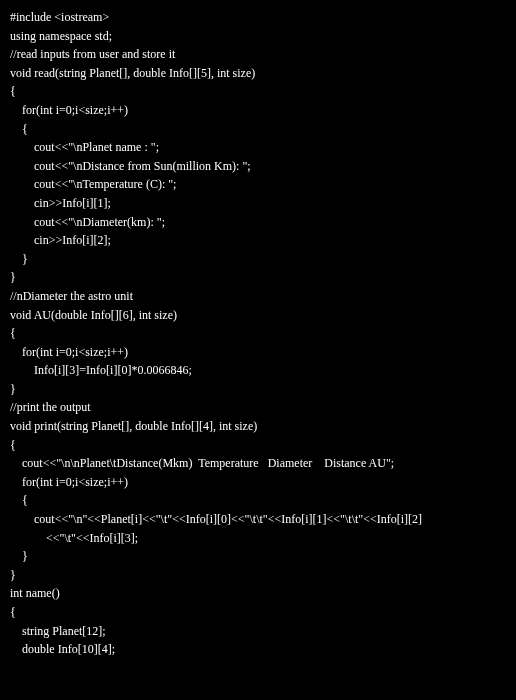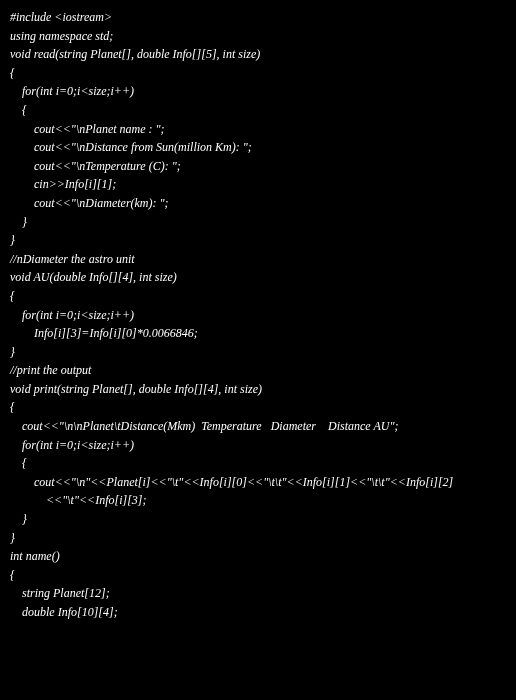--- a/index.html
+++ b/index.html
@@ -6,42 +6,44 @@
     margin: 0;
     padding: 8px 10px;
     background: #000;
     color: #fff;
     font-family: "Times New Roman", Times, serif;
     font-size: 12px;
     line-height: 1.55;
     width: 516px;
     box-sizing: border-box;
   }
-  .line { white-space: pre; font-style: italic; }
+  .line { white-space: pre; }
 </style>
 </head>
 <body>
 
 <div id="code">
     <div class="line">#include &lt;iostream&gt;</div>
     <div class="line">using namespace std;</div>
+    <div class="line">//read inputs from user and store it</div>
     <div class="line">void read(string Planet[], double Info[][5], int size)</div>
     <div class="line">{</div>
     <div class="line">    for(int i=0;i&lt;size;i++)</div>
     <div class="line">    {</div>
     <div class="line">        cout&lt;&lt;"\nPlanet name : ";</div>
     <div class="line">        cout&lt;&lt;"\nDistance from Sun(million Km): ";</div>
     <div class="line">        cout&lt;&lt;"\nTemperature (C): ";</div>
     <div class="line">        cin&gt;&gt;Info[i][1];</div>
     <div class="line">        cout&lt;&lt;"\nDiameter(km): ";</div>
+    <div class="line">        cin&gt;&gt;Info[i][2];</div>
     <div class="line"></div>
     <div class="line">    }</div>
     <div class="line">}</div>
     <div class="line">//nDiameter the astro unit</div>
-    <div class="line">void AU(double Info[][4], int size)</div>
+    <div class="line">void AU(double Info[][6], int size)</div>
     <div class="line">{</div>
     <div class="line">    for(int i=0;i&lt;size;i++)</div>
     <div class="line">        Info[i][3]=Info[i][0]*0.0066846;</div>
     <div class="line">}</div>
     <div class="line">//print the output</div>
     <div class="line">void print(string Planet[], double Info[][4], int size)</div>
     <div class="line">{</div>
     <div class="line">    cout&lt;&lt;"\n\nPlanet\tDistance(Mkm)  Temperature   Diameter    Distance AU";</div>
     <div class="line">    for(int i=0;i&lt;size;i++)</div>
     <div class="line">    {</div>

